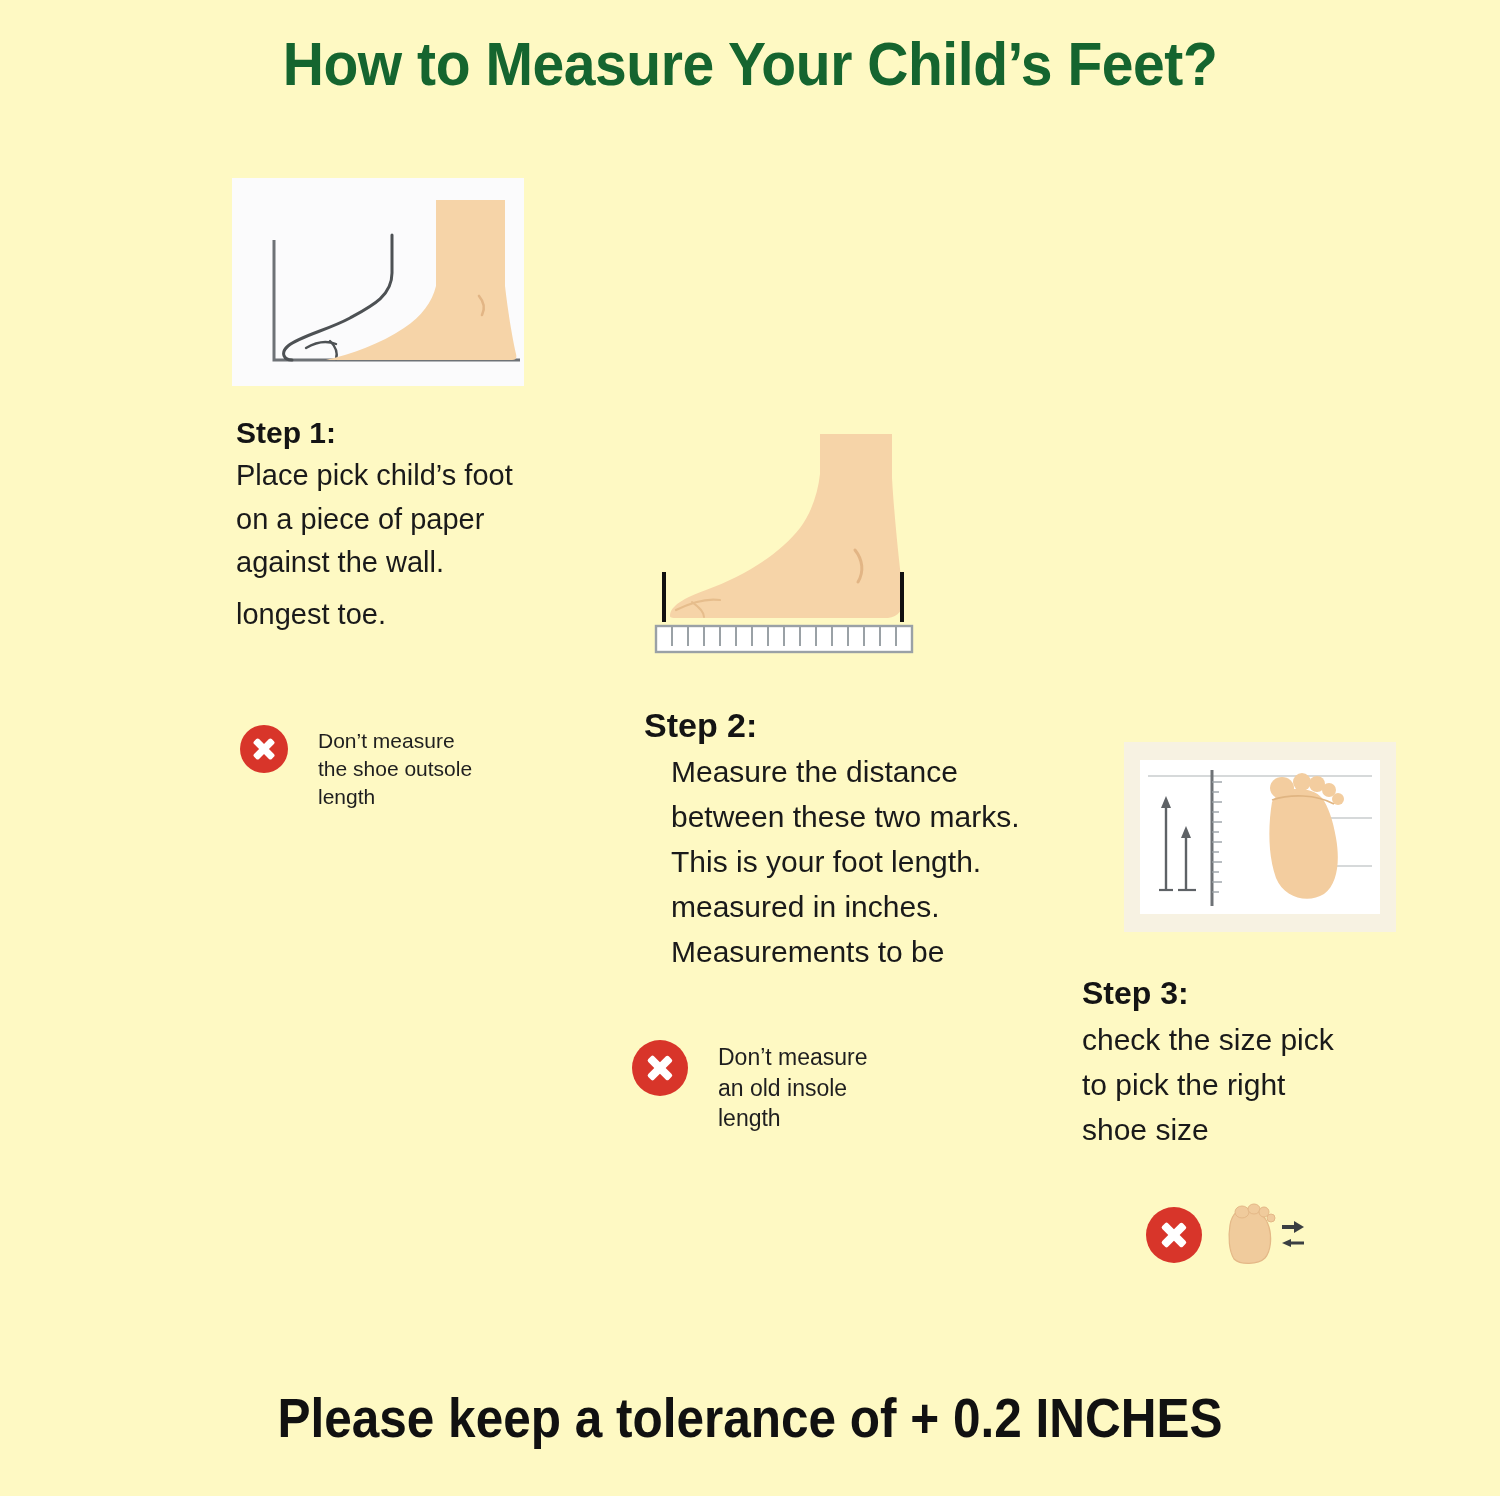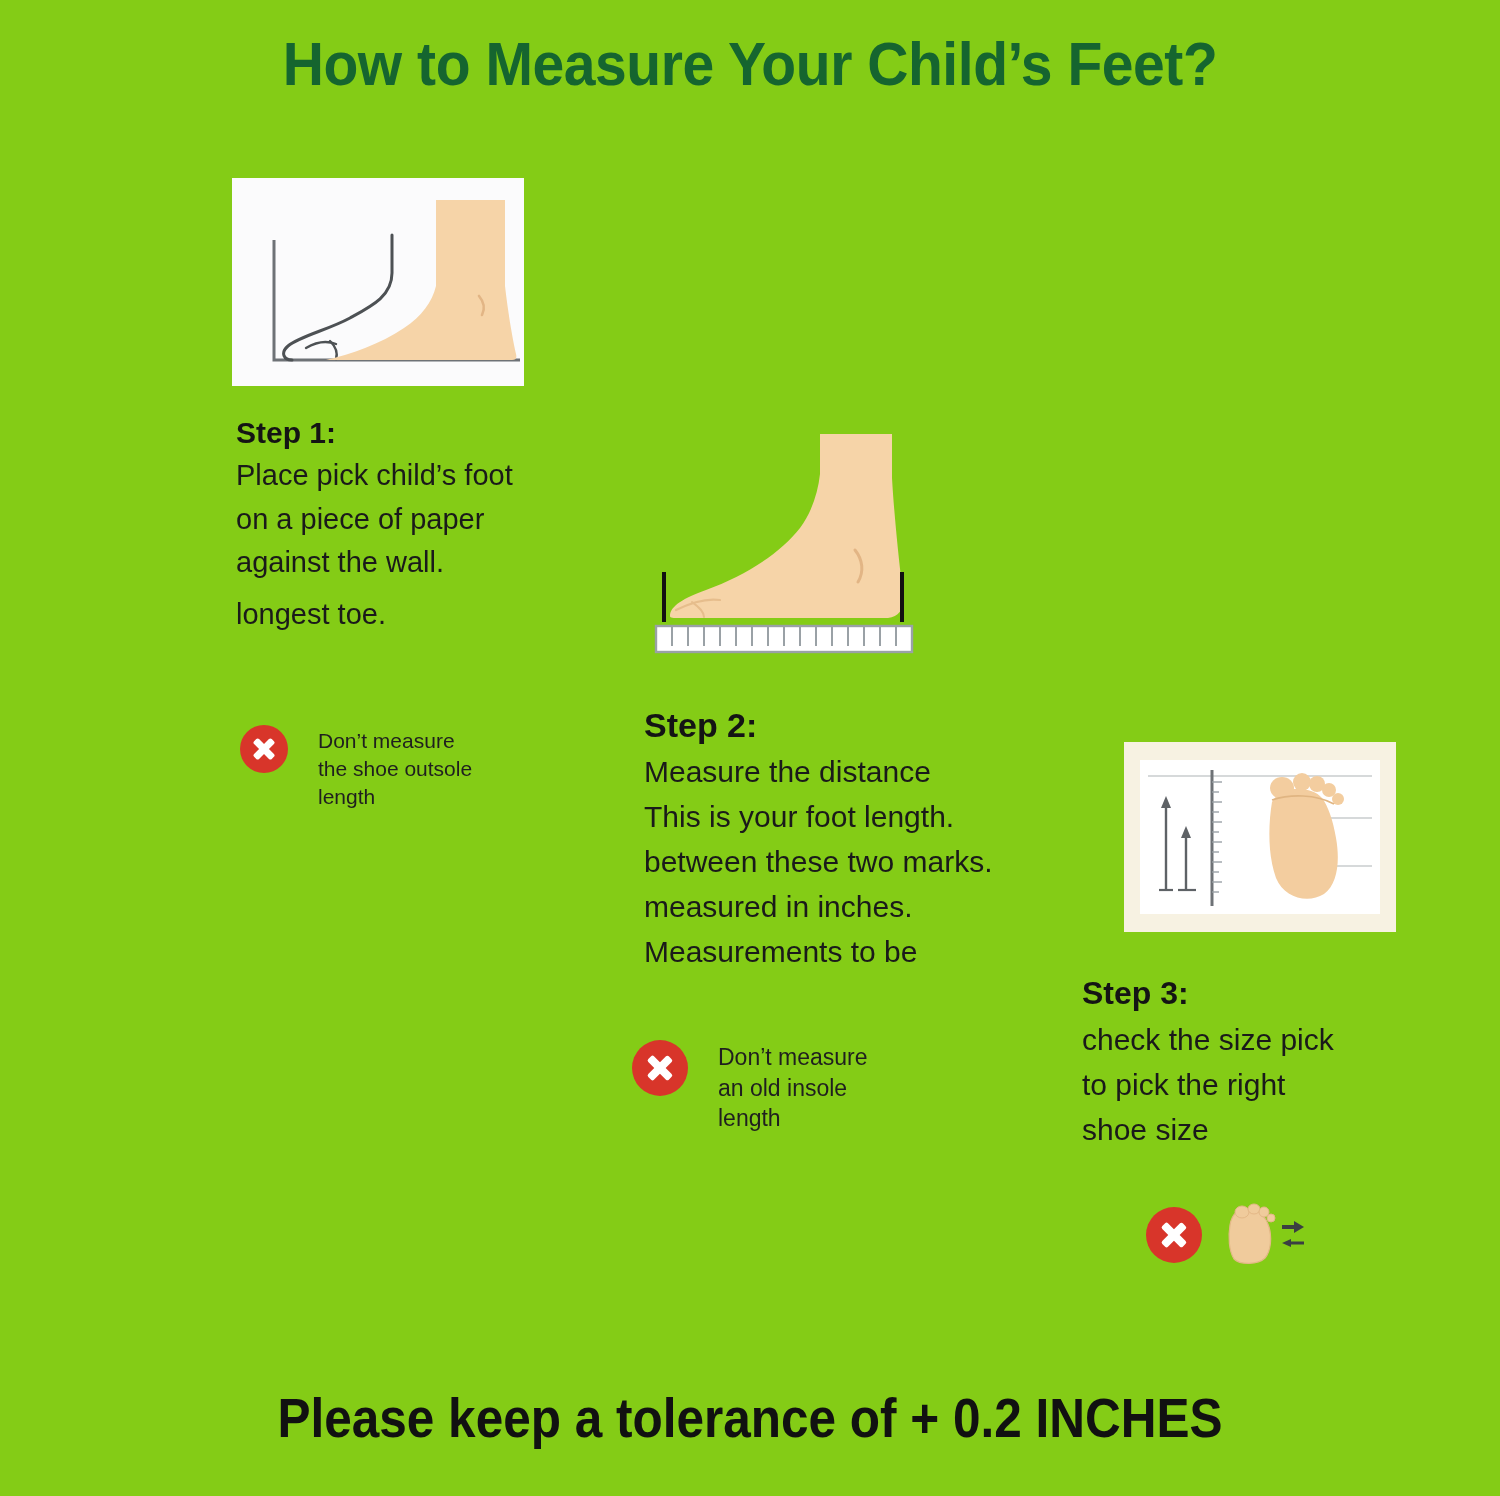--- a/index.html
+++ b/index.html
@@ -9,21 +9,21 @@
     height: 1496px;
     background: #fafafa;
     font-family: "Liberation Sans", sans-serif;
     overflow: hidden;
   }
 
   #page {
     position: relative;
     width: 1500px;
     height: 1496px;
-    background: #84cc16;
+    background: #fef9c3;
   }
 
   
   .title {
     position: absolute;
     top: 28px;
     left: 0;
     width: 1500px;
     text-align: center;
     font-family: "Liberation Sans Narrow", "Liberation Sans", sans-serif;
@@ -212,24 +212,24 @@
         <line x1="208" y1="206" x2="208" y2="226"></line>
         <line x1="224" y1="206" x2="224" y2="226"></line>
         <line x1="240" y1="206" x2="240" y2="226"></line>
         <line x1="256" y1="206" x2="256" y2="226"></line>
       </g>
     </svg>
   </div>
 
   <div class="step" style="left:644px; top:705px; width:440px;">
     <div class="step-title" style="font-size:34px;">Step 2:</div>
-    <div class="step-body" style="font-size:30px;">
+    <div class="step-body" style="font-size:30px;margin-left:27px;">
       <p>Measure the distance</p>
+      <p>between these two marks.</p>
       <p>This is your foot length.</p>
-      <p>between these two marks.</p>
       <p>measured in inches.</p>
       <p>Measurements to be</p>
     </div>
   </div>
 
   <div class="step warning" style="left:632px; top:1040px; width:300px;">
     <div class="x-circle lg"></div>
     <div class="warning-text" style="font-size:23px;">
       <p>Don’t measure</p>
       <p>an old insole</p>

